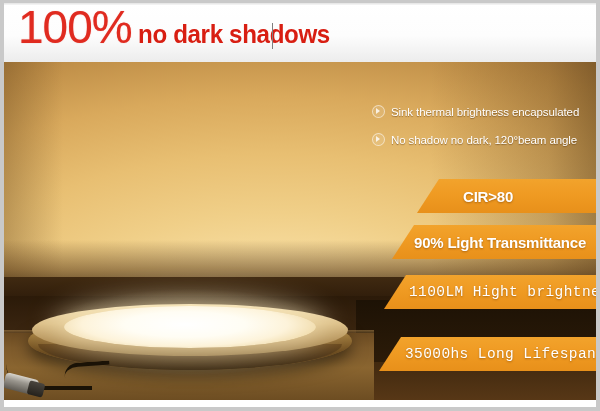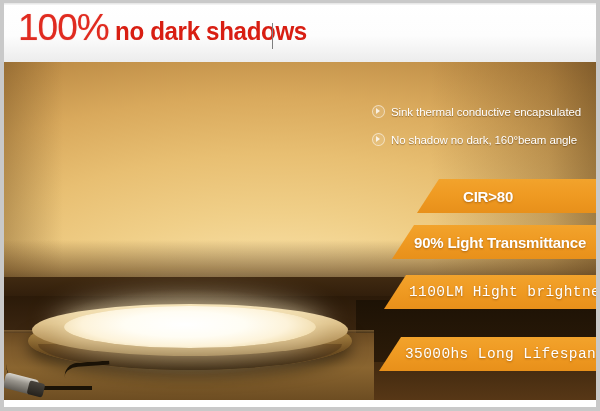--- a/index.html
+++ b/index.html
@@ -12,21 +12,21 @@
   .inner{position:relative;width:592px;height:404px;overflow:hidden;background:#fff;}
 
   
   .header{position:absolute;left:0;top:0;width:592px;height:59px;
           background:linear-gradient(180deg,#ffffff 0%,#fdfdfd 55%,#ececec 100%);
           overflow:hidden;}
   .header-line{position:absolute;left:0;top:0;width:592px;height:2px;
                background:linear-gradient(180deg,#e3e3e3,#f7f7f7);}
   .title{position:absolute;left:14px;top:7px;white-space:nowrap;
          display:flex;align-items:baseline;}
-  .t-100{font-size:37px;line-height:35px;color:#e02b20;font-weight:400;
+  .t-100{font-size:46px;line-height:35px;color:#e02b20;font-weight:400;
          letter-spacing:-1px;font-family:"Liberation Sans",sans-serif;
          text-shadow:0 0 1px rgba(224,43,32,.45);}
   .t-rest{font-size:26px;line-height:26px;color:#d81e12;font-weight:bold;
           margin-left:6px;letter-spacing:-.4px;
           transform:scaleX(.93);transform-origin:left bottom;
           font-family:"Liberation Sans",sans-serif;}
   .caret{position:absolute;left:268px;top:20px;width:1px;height:26px;
          background:#7e7e7e;}
 
   
@@ -164,25 +164,25 @@
         <div class="lamp-face"></div>
       </div>
       <div class="cable"></div>
       <div class="cable2"></div>
       <div class="connector"></div>
       <div class="connector-cap"></div>
 
       <div class="bullets">
         <div class="bullet">
           <span class="bullet-ico"></span>
-          <span class="bullet-txt">Sink thermal conductive encapsulated</span>
+          <span class="bullet-txt">Sink thermal brightness encapsulated</span>
         </div>
         <div class="bullet">
           <span class="bullet-ico"></span>
-          <span class="bullet-txt">No shadow no dark, 160°beam angle</span>
+          <span class="bullet-txt">No shadow no dark, 120°beam angle</span>
         </div>
       </div>
 
       <div class="banner b1">
         <span>CIR&gt;80</span>
       </div>
       <div class="banner b2">
         <span>90% Light Transmittance</span>
       </div>
       <div class="banner b3">

